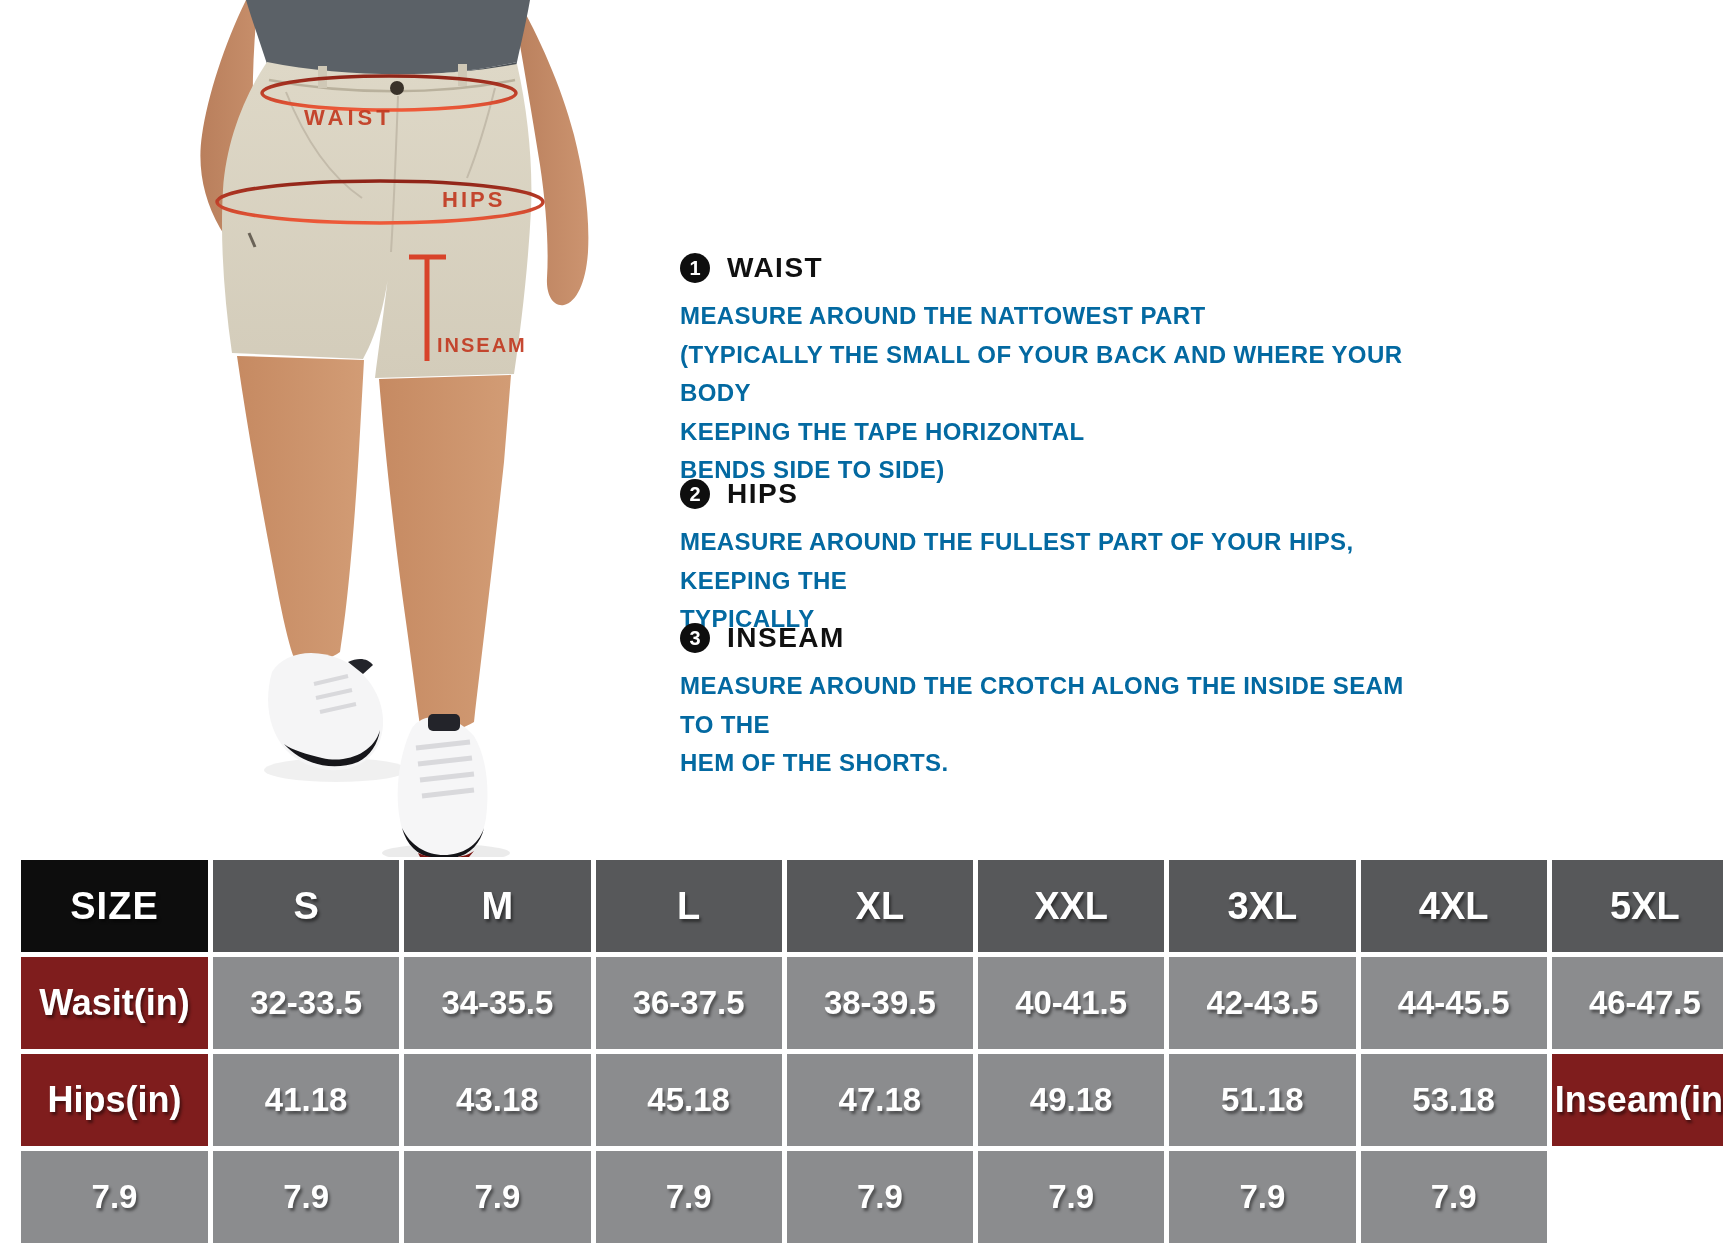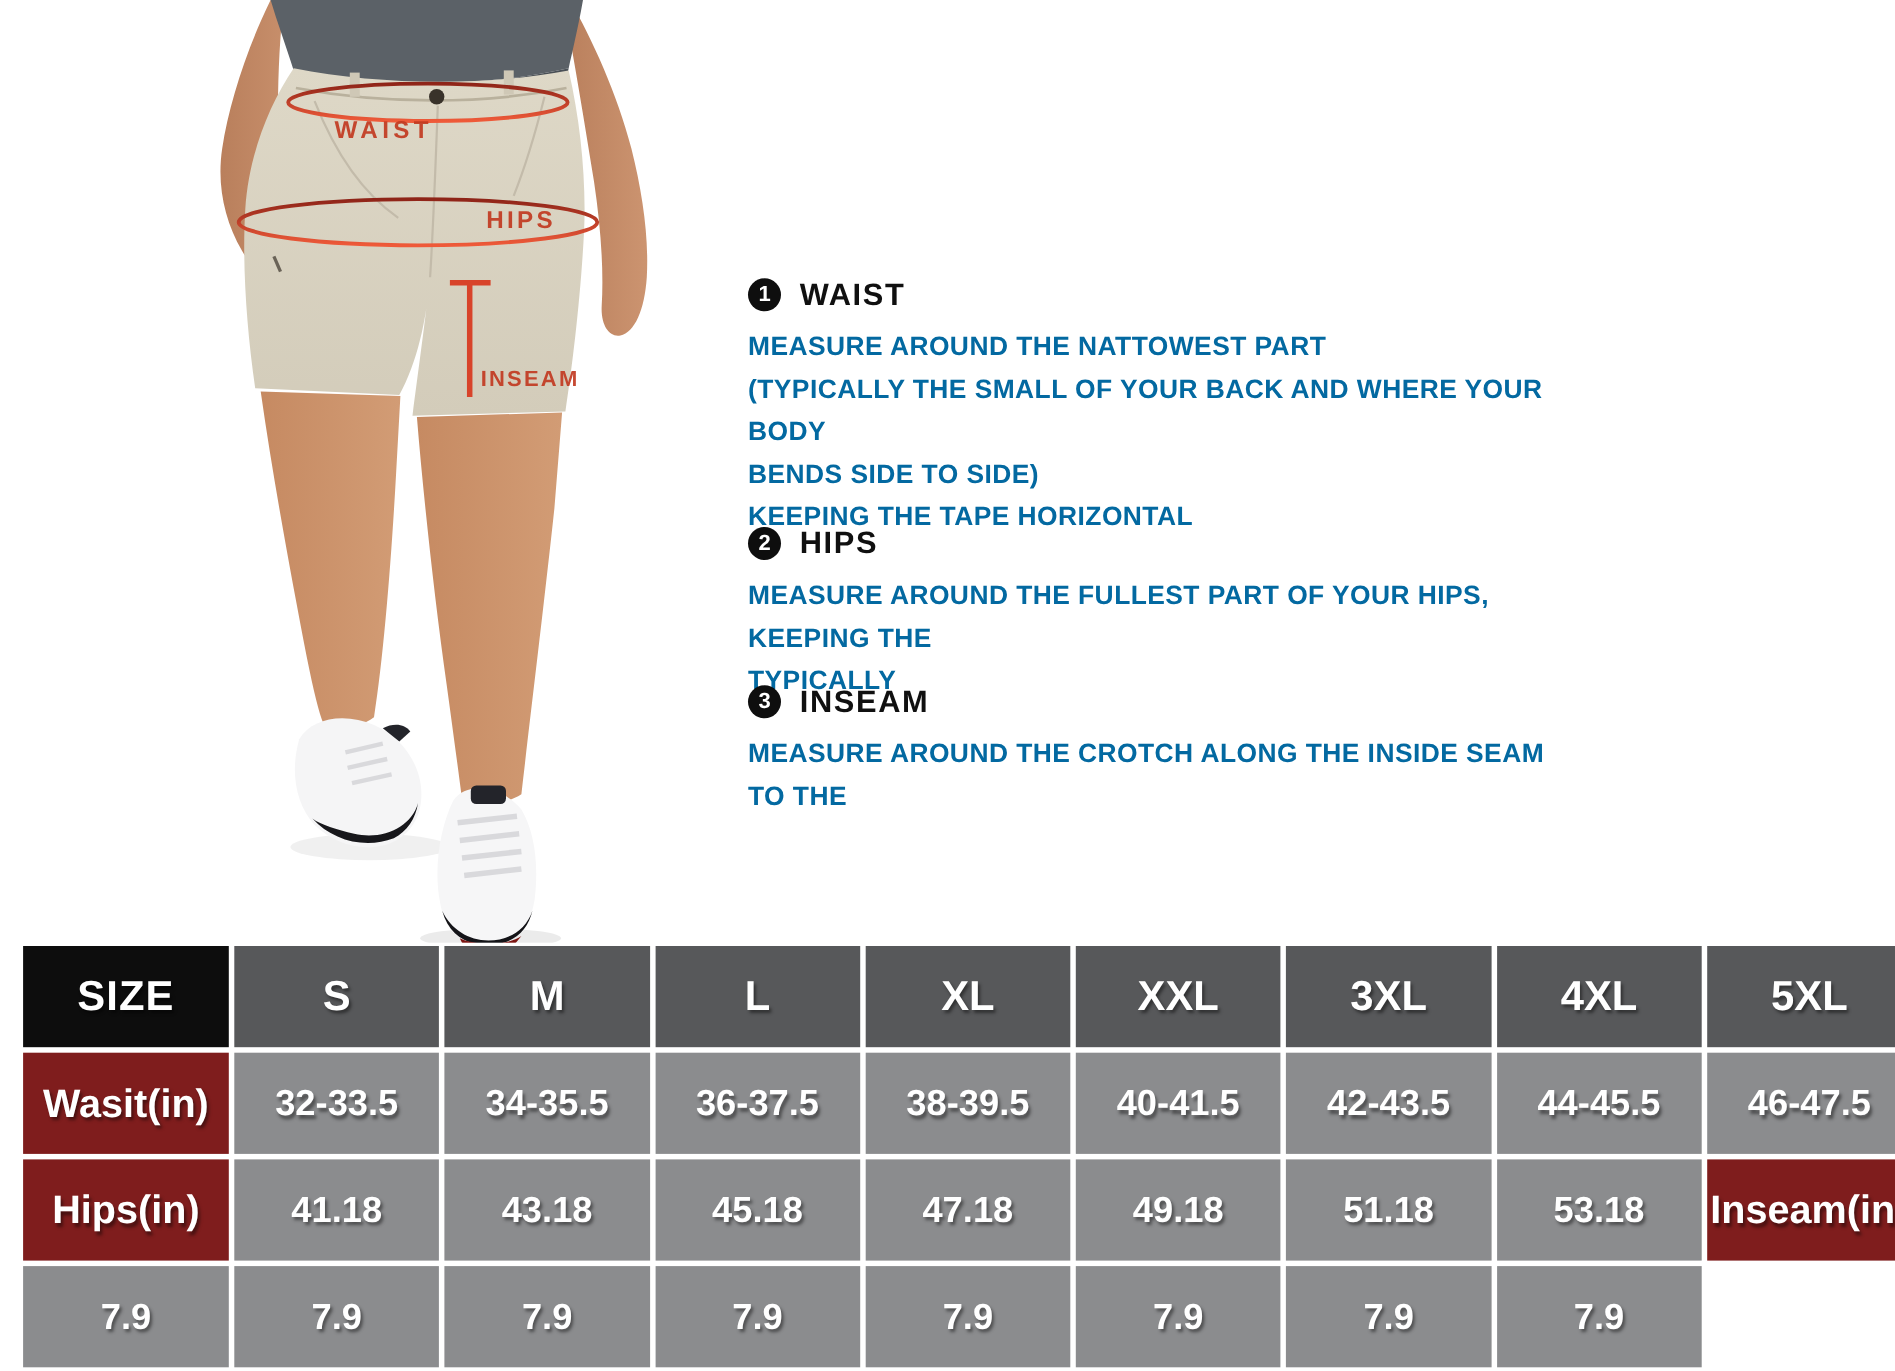--- a/index.html
+++ b/index.html
@@ -129,41 +129,42 @@
 
   <div class="instructions">
       <div class="inst">
         <div class="inst-head">
           <span class="badge">1</span>
           <span class="inst-title">WAIST</span>
         </div>
         <div class="inst-body">
           <div>MEASURE AROUND THE NATTOWEST PART</div>
           <div>(TYPICALLY THE SMALL OF YOUR BACK AND WHERE YOUR BODY</div>
+          <div>KEEPING THE TAPE HORIZONTAL</div>
           <div>BENDS SIDE TO SIDE)</div>
-          <div>KEEPING THE TAPE HORIZONTAL</div>
         </div>
       </div>
       <div class="inst">
         <div class="inst-head">
           <span class="badge">2</span>
           <span class="inst-title">HIPS</span>
         </div>
         <div class="inst-body">
           <div>MEASURE AROUND THE FULLEST PART OF YOUR HIPS, KEEPING THE</div>
           <div>TYPICALLY</div>
         </div>
       </div>
       <div class="inst">
         <div class="inst-head">
           <span class="badge">3</span>
           <span class="inst-title">INSEAM</span>
         </div>
         <div class="inst-body">
           <div>MEASURE AROUND THE CROTCH ALONG THE INSIDE SEAM TO THE</div>
+          <div>HEM OF THE SHORTS.</div>
         </div>
       </div>
     </div>
 
   <div class="size-table">
       <div class="cell corner">SIZE</div>
       <div class="cell col-header">S</div>
       <div class="cell col-header">M</div>
       <div class="cell col-header">L</div>
       <div class="cell col-header">XL</div>

